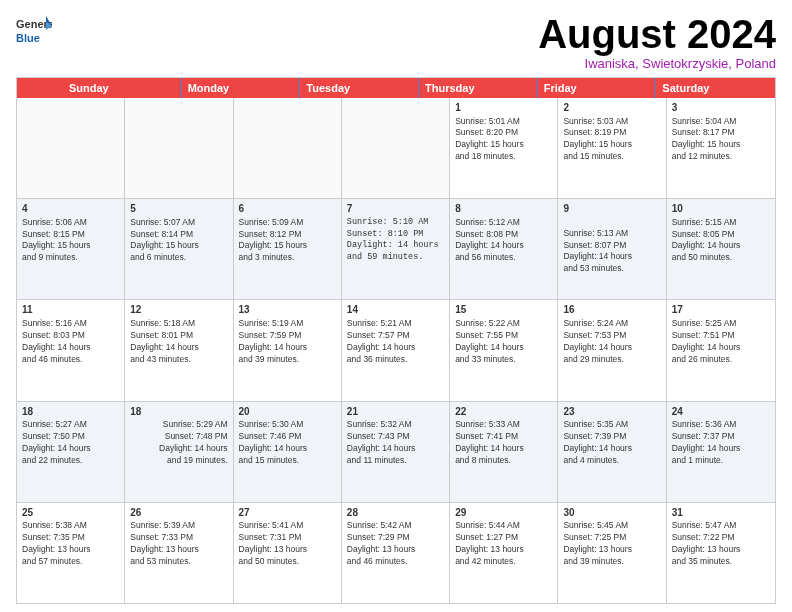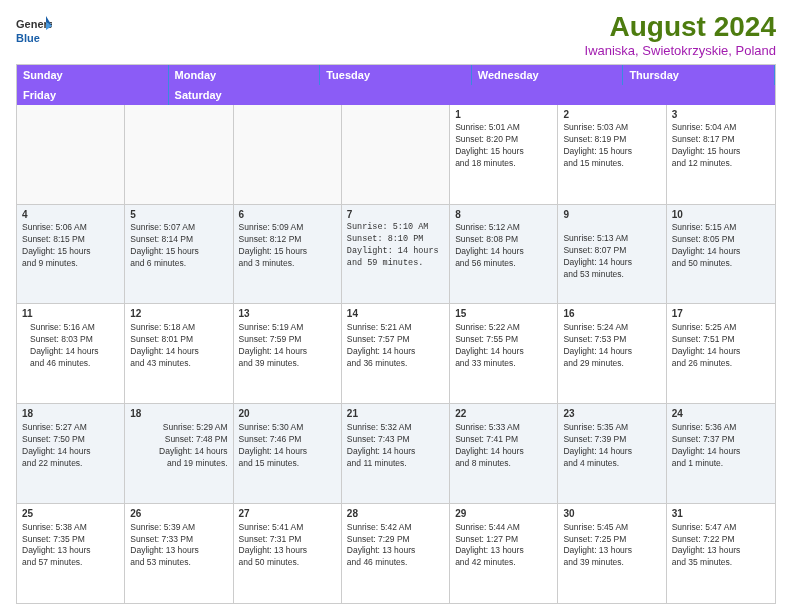--- a/index.html
+++ b/index.html
@@ -25,39 +25,40 @@
     }
     .logo {
       display: flex;
       align-items: center;
       gap: 4px;
     }
     .title-area {
       text-align: right;
     }
     .month-title {
-      font-size: 28px;
+      font-size: 40px;
       font-weight: bold;
-      color: #4d7c0f;
+      color: #000000;
       line-height: 1.1;
     }
     .location {
       font-size: 13px;
       color: #a21caf;
     }
     .calendar {
       flex: 1;
       display: flex;
       flex-direction: column;
       border: 1px solid #ccc;
     }
     .cal-header {
       display: grid;
-      grid-template-columns: repeat(5, 1fr);
-      background: #8b5cf6;
+      grid-template-columns: repeat(6, 1fr);
+      background: #ef4444;
+      padding-left: 46px;
     }
     .cal-header-cell {
       color: #fff;
       font-size: 11px;
       font-weight: bold;
       padding: 4px 6px;
       text-align: left;
       border-right: 1px solid #3a8adf;
     }
     .cal-header-cell:last-child { border-right: none; }
@@ -112,21 +113,20 @@
       <div class="month-title">August 2024</div>
       <div class="location">Iwaniska, Swietokrzyskie, Poland</div>
     </div>
   </div>
 
   <div class="calendar">
     <div class="cal-header">
     <div class="cal-header-cell">Sunday</div>
         <div class="cal-header-cell">Monday</div>
         <div class="cal-header-cell">Tuesday</div>
-        <div class="cal-header-cell">Wednesday</div>
         <div class="cal-header-cell">Thursday</div>
         <div class="cal-header-cell">Friday</div>
         <div class="cal-header-cell">Saturday</div>
       </div>
     <div class="cal-body">
     <div class="cal-row">
           <div class="cal-cell empty"></div>
           <div class="cal-cell empty"></div>
           <div class="cal-cell empty"></div>
           <div class="cal-cell empty"></div>
@@ -199,21 +199,21 @@
             <div class="day-num">10</div>
             <div class="cell-text" style="white-space: pre-line;">Sunrise: 5:15 AM
 Sunset: 8:05 PM
 Daylight: 14 hours
 and 50 minutes.</div>
           </div>
         </div>
         <div class="cal-row">
           <div class="cal-cell">
             <div class="day-num">11</div>
-            <div class="cell-text" style="white-space: pre-line; margin-left: 8px;">Sunrise: 5:16 AM
+            <div class="cell-text" style="white-space: pre-line;">Sunrise: 5:16 AM
 Sunset: 8:03 PM
 Daylight: 14 hours
 and 46 minutes.</div>
           </div>
           <div class="cal-cell">
             <div class="day-num">12</div>
             <div class="cell-text" style="white-space: pre-line;">Sunrise: 5:18 AM
 Sunset: 8:01 PM
 Daylight: 14 hours
 and 43 minutes.</div>

